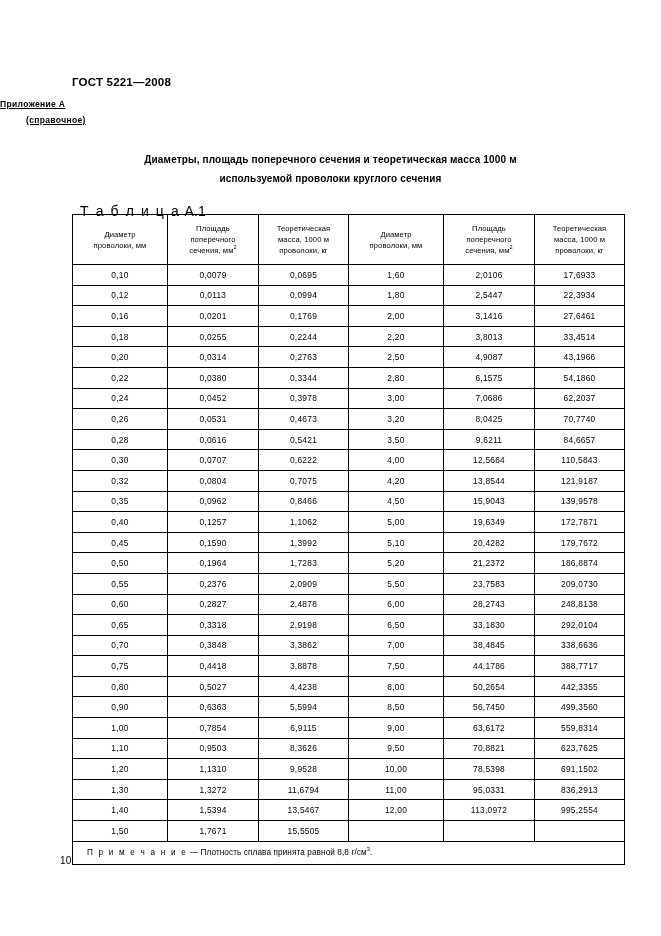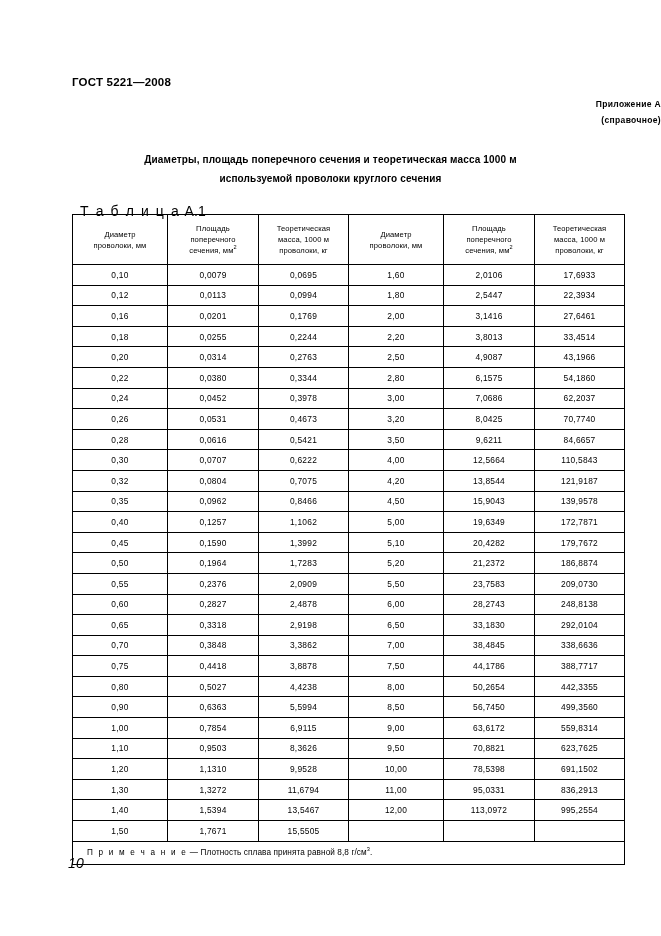--- a/index.html
+++ b/index.html
@@ -32,28 +32,30 @@
     white-space: nowrap;
     margin-top: 16px;
   }
 
   
   .annex-block {
     position: absolute;
     left: 0;
     right: 0;
     top: 96px;
-    text-align: right;
+    text-align: left;
     font-size: 8.5px;
     font-weight: bold;
     line-height: 16px;
     letter-spacing: 0.35px;
+    text-decoration: underline;
   }
   .annex-block .annex-sub {
     font-weight: bold;
+    padding-left: 26px;
   }
 
   
   .annex-title {
     position: absolute;
     left: 96px;
     right: 96px;
     top: 150px;
     text-align: center;
     font-size: 10px;
@@ -143,25 +145,24 @@
   }
   tr.note-row sup {
     font-size: 5.6px;
     vertical-align: super;
     line-height: 0;
   }
 
   
   .folio {
     position: absolute;
-    left: 68px;
+    left: 60px;
     top: 855px;
-    font-size: 14px;
+    font-size: 10px;
     letter-spacing: 0.3px;
-    font-style: italic;
   }
 </style>
 </head>
 <body>
 
 <div class="page">
 
   <div class="doc-header">ГОСТ 5221—2008</div>
 
   <div class="annex-block">

